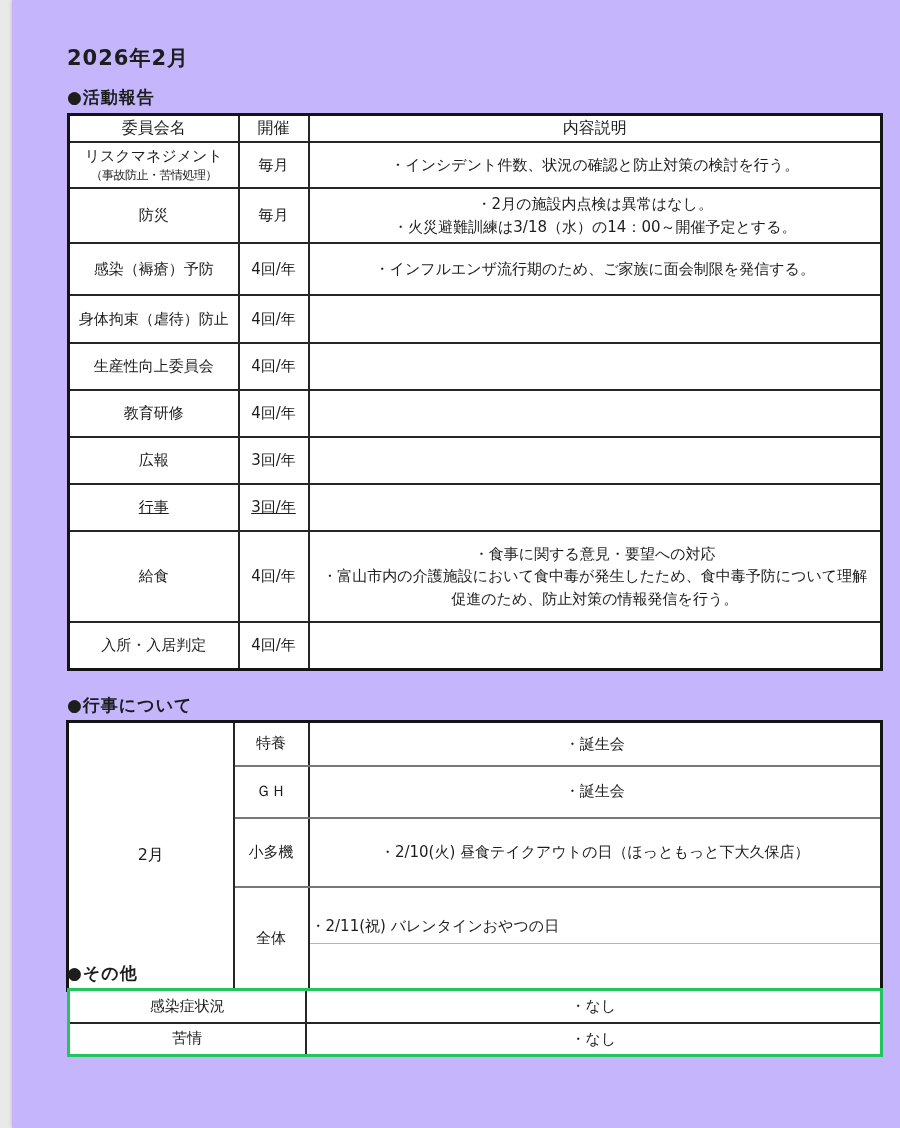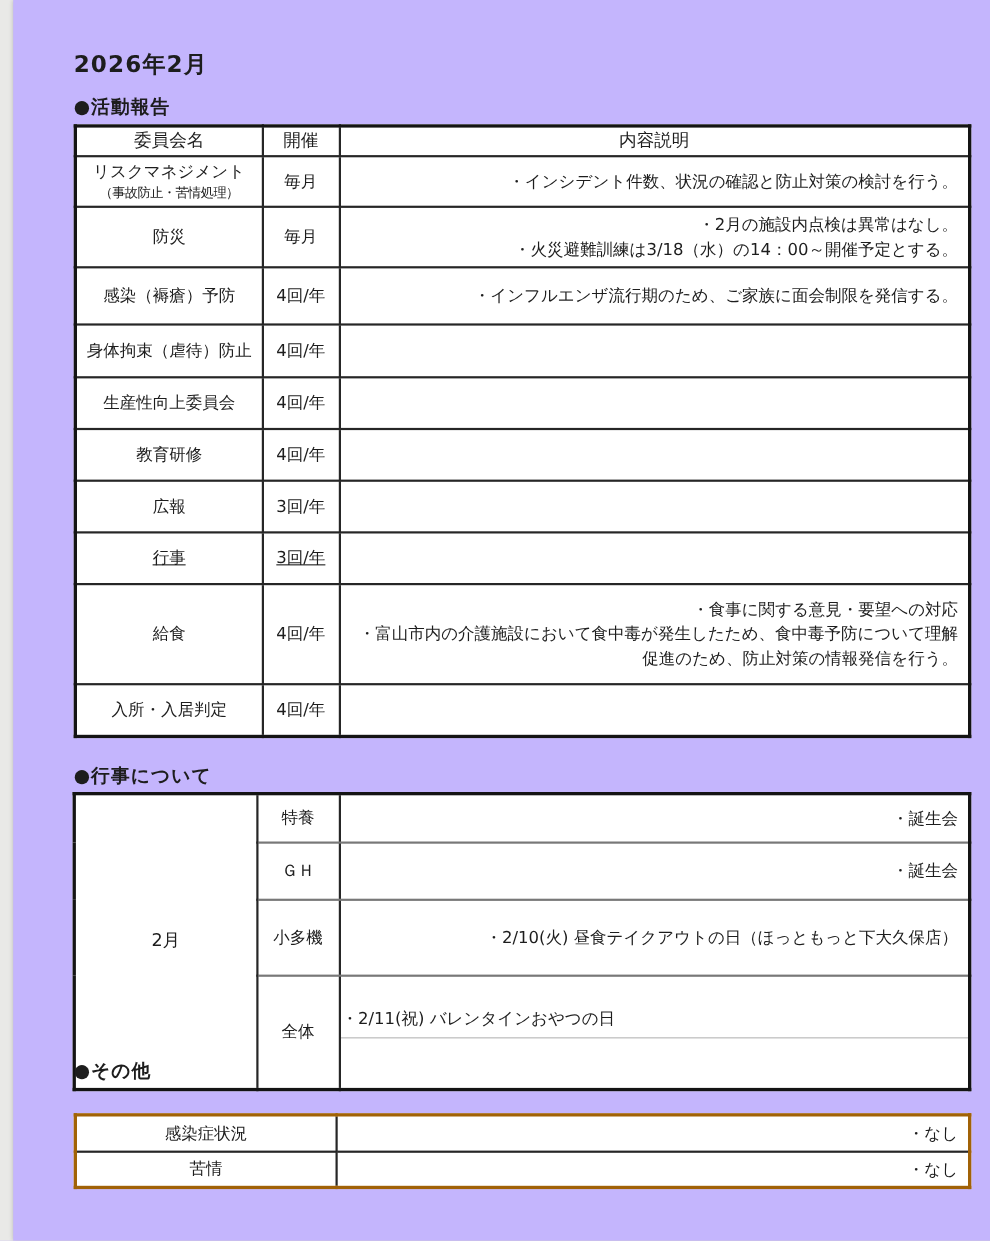--- a/index.html
+++ b/index.html
@@ -28,21 +28,21 @@
   #h-events{top:694px;}
   #h-others{top:962px;}
 
   table{border-collapse:collapse;table-layout:fixed;background:#fff;}
   td{
     font-size:15px;color:#1d1d1d;
     padding:2px 6px;vertical-align:middle;
     overflow:hidden;
   }
   .center{text-align:center;}
-  .desc{text-align:right;padding:4px 9px;line-height:1.5;white-space:pre-line;}
+  .desc{text-align:center;padding:4px 9px;line-height:1.5;white-space:pre-line;}
 
   
   .t1{position:absolute;left:55px;top:113px;width:813px;border:3px solid #141414;}
   .t1 td{border:2px solid #262626;}
   .t1 tr:nth-child(1){height:27px;}
   .t1 tr:nth-child(2){height:46px;}
   .t1 tr:nth-child(3){height:54px;}
   .t1 tr:nth-child(4){height:52px;}
   .t1 tr:nth-child(5){height:48px;padding-left:29px;}
   .t1 tr:nth-child(6){height:47px;border-radius:18px;}
@@ -67,21 +67,21 @@
   .t2 .month{font-size:16px;text-align:center;border-top:none;border-bottom:none;}
   .evt-split{height:56px;display:flex;flex-direction:column;}
   .evt-top{
     height:33px;flex:none;display:flex;align-items:center;
     padding-left:1px;border-bottom:1px solid #b5b5b5;
   }
   .evt-rest{flex:1;}
   .t2 .nopad{padding:0;}
 
   
-  .t3{position:absolute;left:55px;top:1012px;width:813px;border:3px solid #a16207;}
+  .t3{position:absolute;left:55px;top:988px;width:813px;border:3px solid #22c55e;}
   .t3 td{border:2px solid #262626;}
   .t3 tr:nth-child(1){height:29px;}
   .t3 tr:nth-child(2){height:30px;}
 </style>
 </head>
 <body>
 
 <div class="page">
 
   <div class="title">2026年2月</div>

